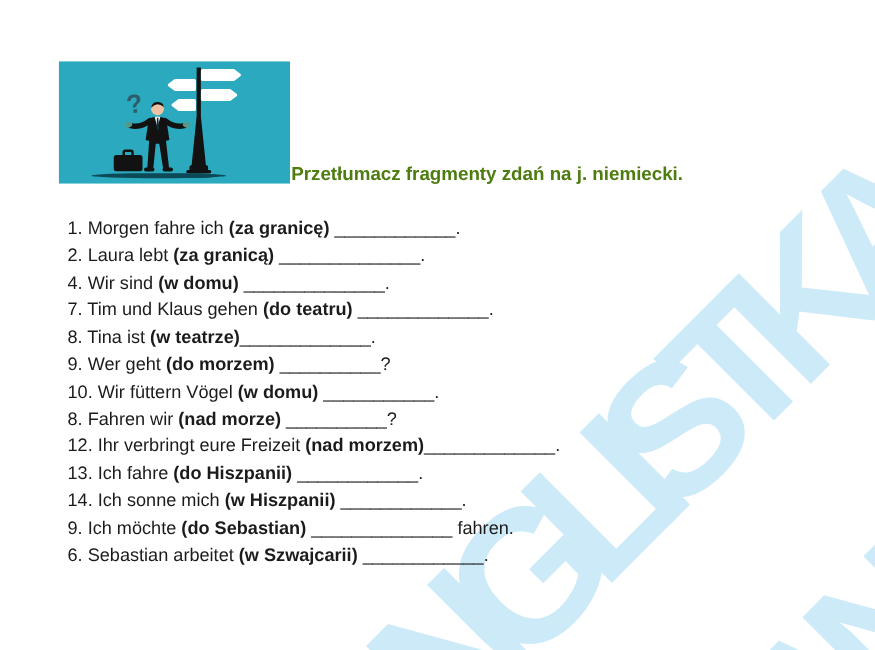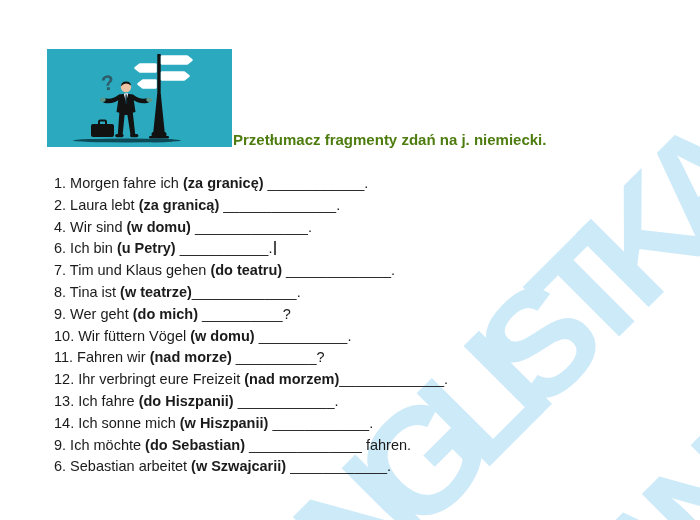--- a/index.html
+++ b/index.html
@@ -85,26 +85,25 @@
       </g>
     </svg>
   </div>
 
   <div class="heading">Przetłumacz fragmenty zdań na j. niemiecki.</div>
 
   <div class="list">
     <div class="line"><span>1. Morgen fahre ich </span><span class="b">(za granicę)</span><span> ____________.</span></div>
     <div class="line"><span>2. Laura lebt </span><span class="b">(za granicą)</span><span> ______________.</span></div>
     <div class="line"><span>4. Wir sind </span><span class="b">(w domu)</span><span> ______________.</span></div>
-    <div class="line"><span>6. Ich bin </span><span class="b">(u Petry)</span><span> ___________.</span><span class="caret"></span></div>
     <div class="line"><span>7. Tim und Klaus gehen </span><span class="b">(do teatru)</span><span> _____________.</span></div>
     <div class="line"><span>8. Tina ist </span><span class="b">(w teatrze)</span><span>_____________.</span></div>
-    <div class="line"><span>9. Wer geht </span><span class="b">(do mich)</span><span> __________?</span></div>
+    <div class="line"><span>9. Wer geht </span><span class="b">(do morzem)</span><span> __________?</span></div>
     <div class="line"><span>10. Wir füttern Vögel </span><span class="b">(w domu)</span><span> ___________.</span></div>
-    <div class="line"><span>11. Fahren wir </span><span class="b">(nad morze)</span><span> __________?</span></div>
+    <div class="line"><span>8. Fahren wir </span><span class="b">(nad morze)</span><span> __________?</span></div>
     <div class="line"><span>12. Ihr verbringt eure Freizeit </span><span class="b">(nad morzem)</span><span>_____________.</span></div>
     <div class="line"><span>13. Ich fahre </span><span class="b">(do Hiszpanii)</span><span> ____________.</span></div>
     <div class="line"><span>14. Ich sonne mich </span><span class="b">(w Hiszpanii)</span><span> ____________.</span></div>
     <div class="line"><span>9. Ich möchte </span><span class="b">(do Sebastian)</span><span> ______________ fahren.</span></div>
     <div class="line"><span>6. Sebastian arbeitet </span><span class="b">(w Szwajcarii)</span><span> ____________.</span></div>
   </div>
 
 </div>
 
 </body></html>

